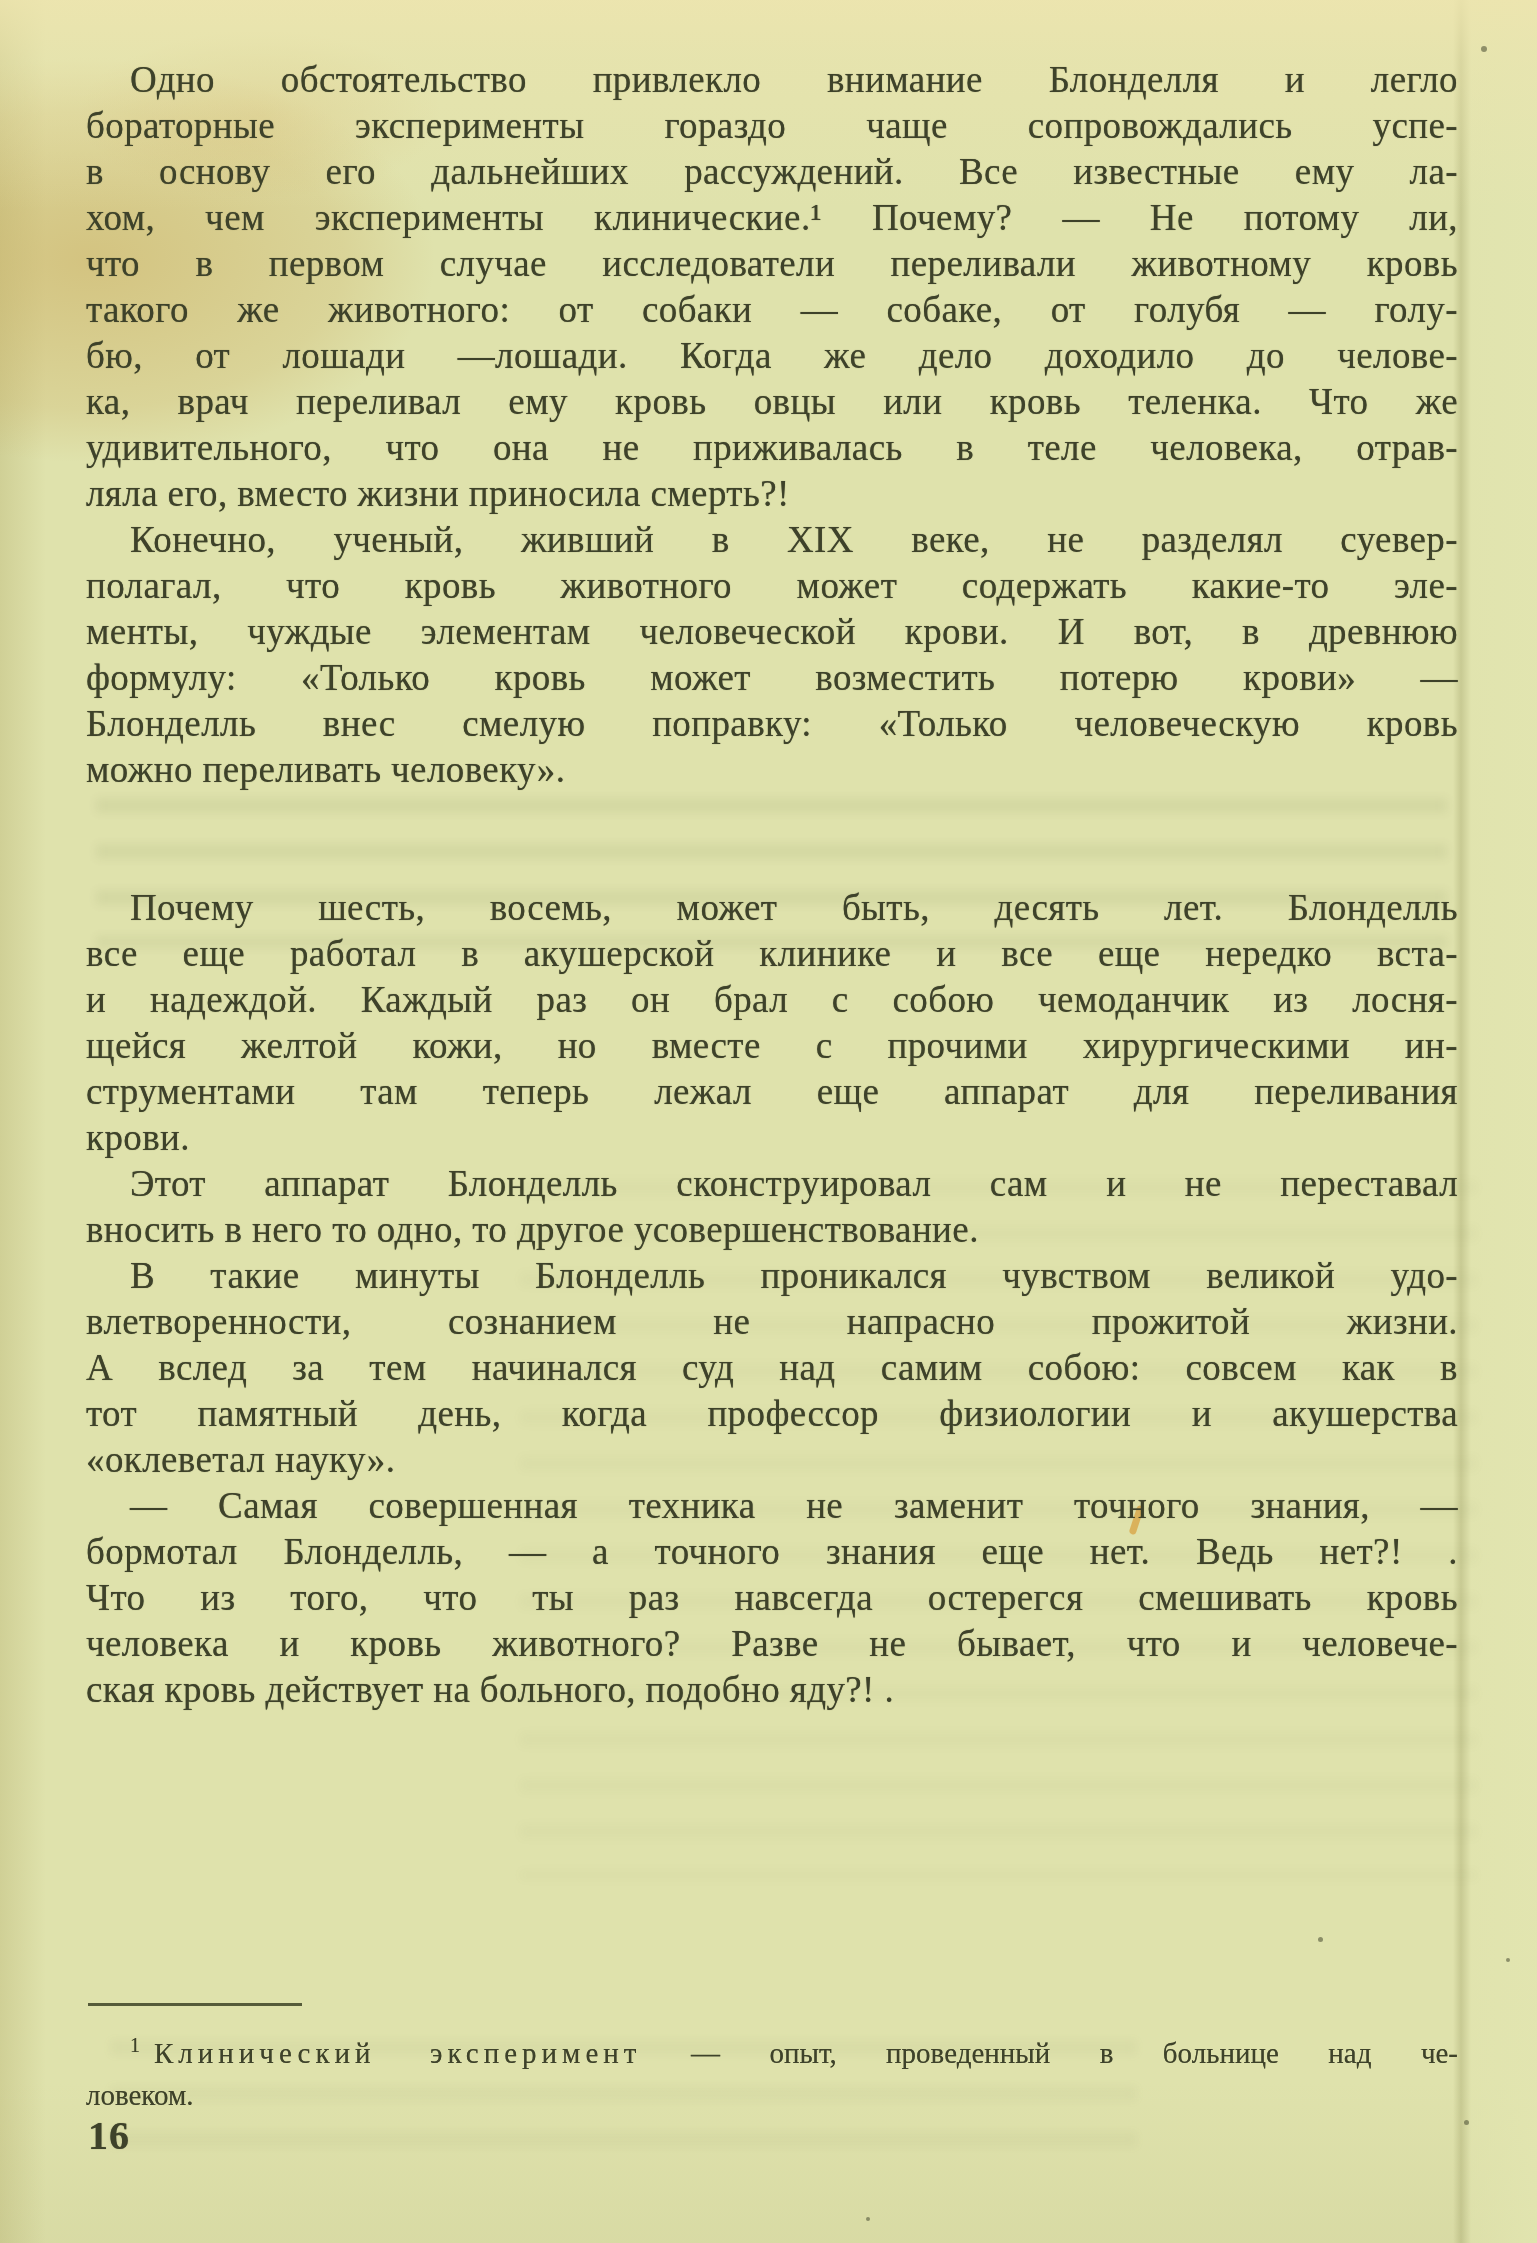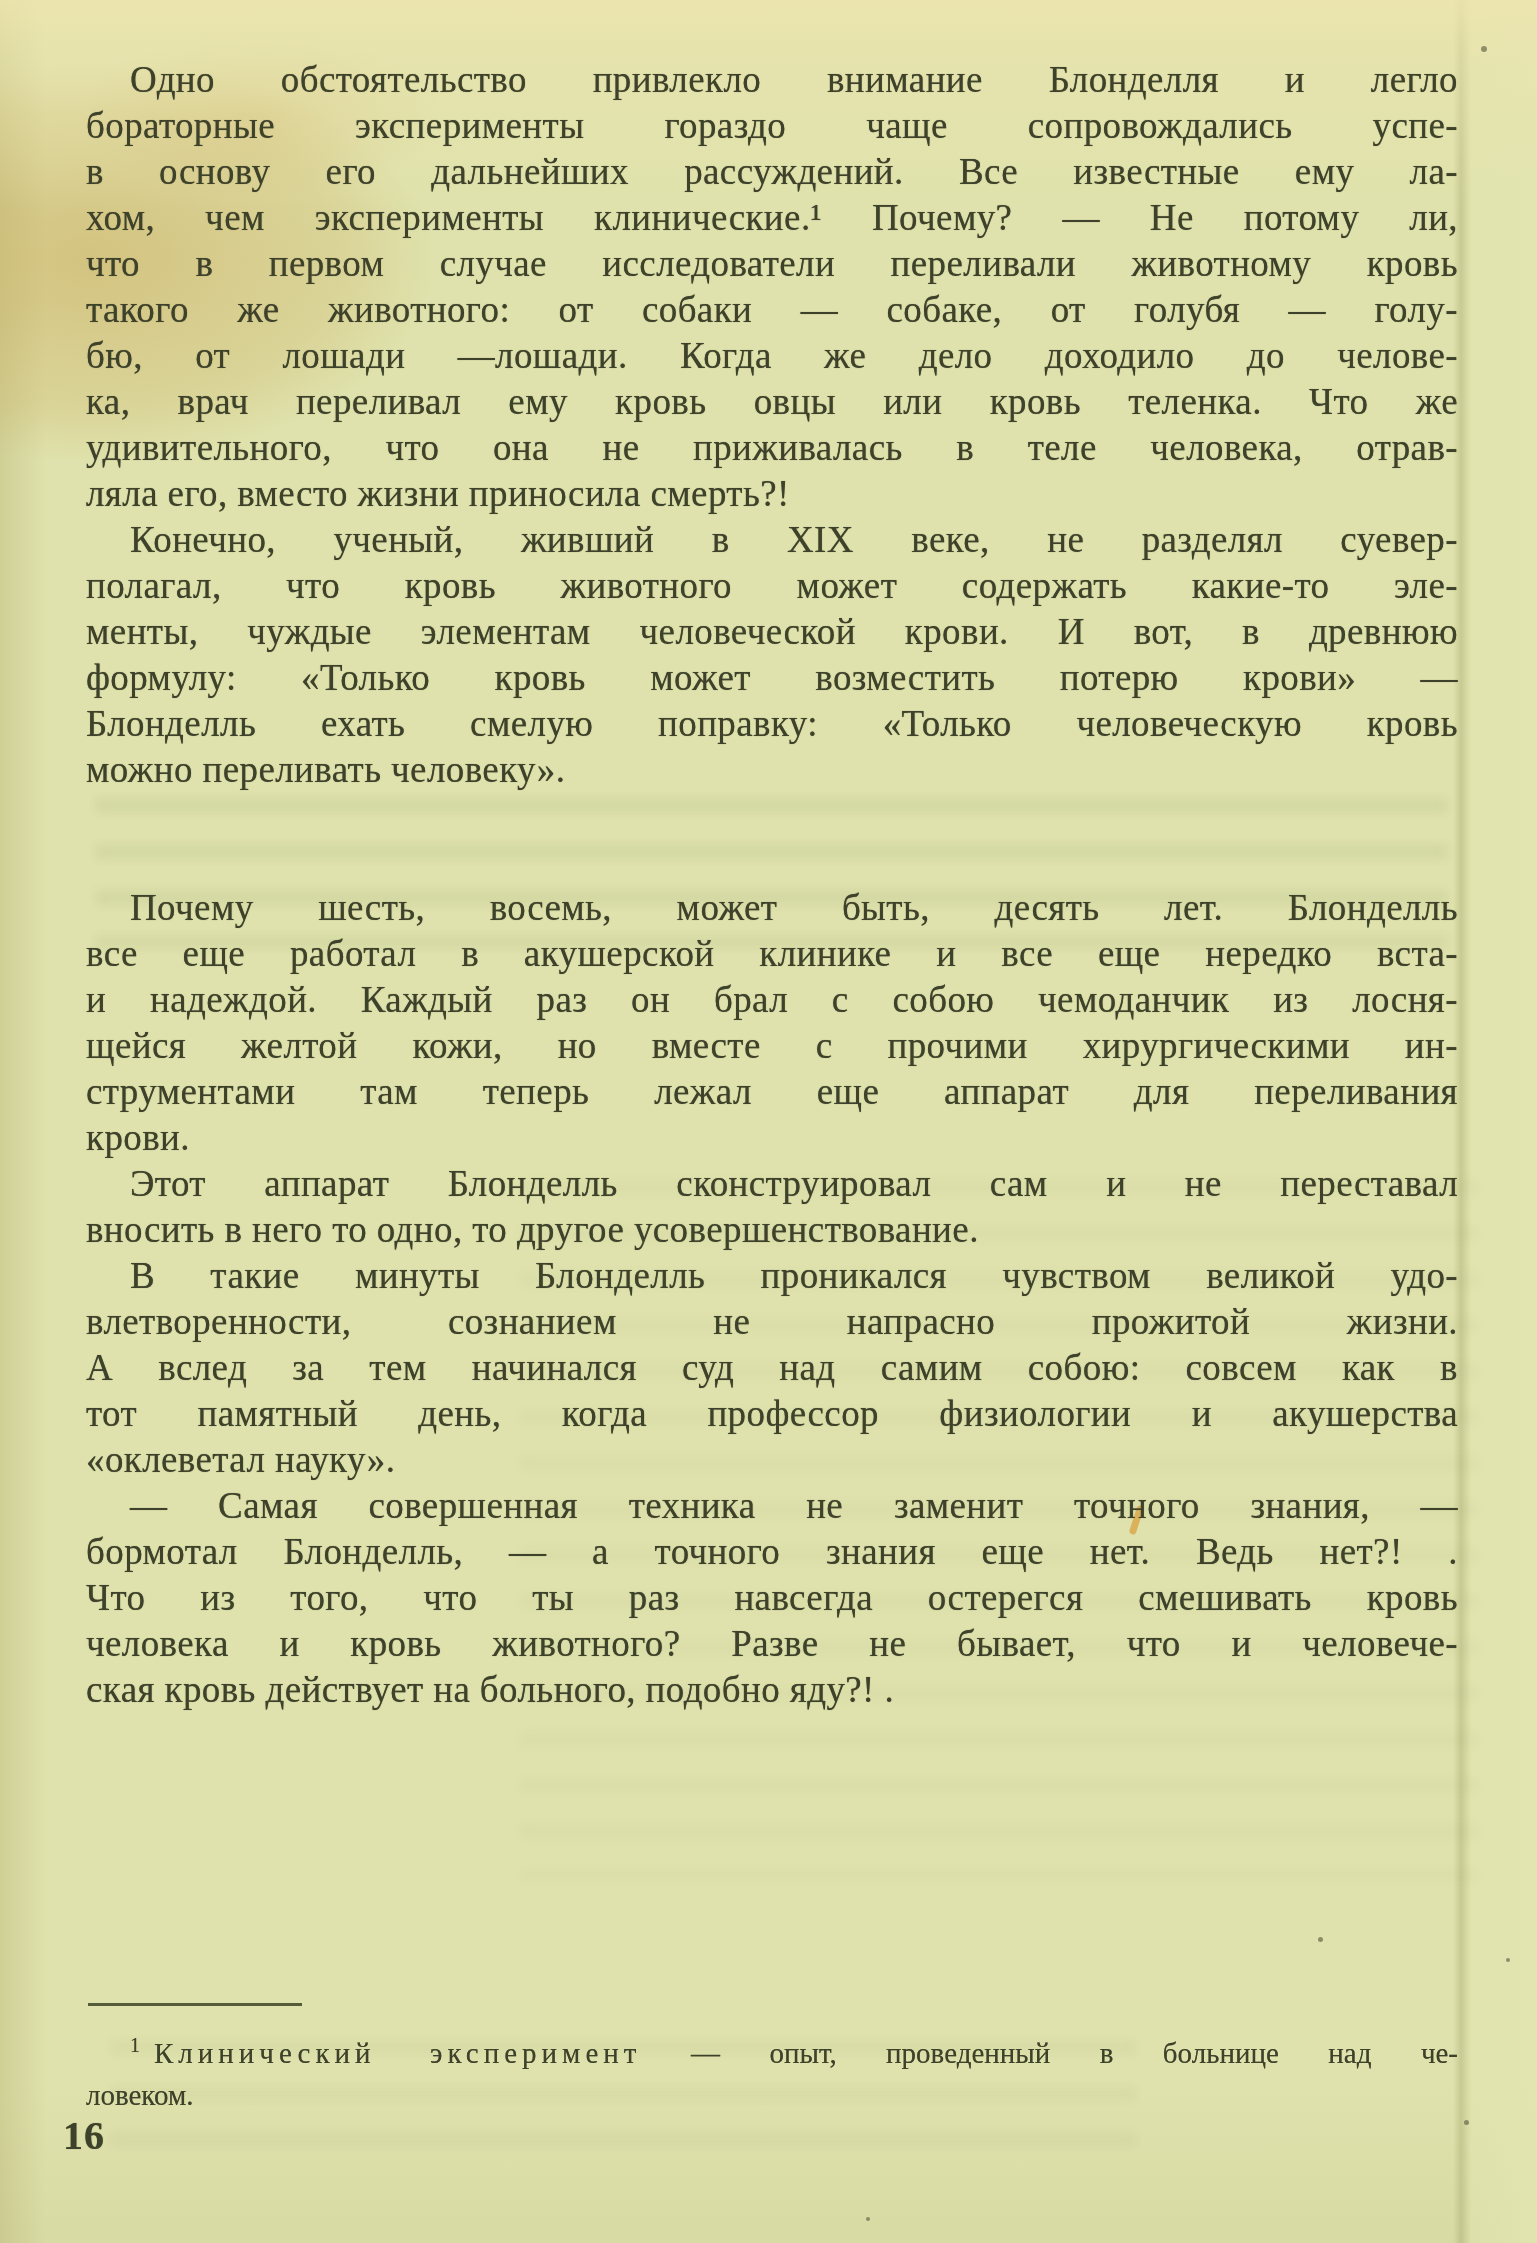--- a/index.html
+++ b/index.html
@@ -83,21 +83,21 @@
     text-shadow: 0 0 0.6px rgba(62,66,42,0.7);
   }
   .fn-line { text-align: justify; text-align-last: justify; }
   .fn-line.first { text-indent: 44px; }
   .fn-line.last { text-align-last: left; }
   .fn-sup { vertical-align: super; font-size: 20px; margin-right: 14px; }
   .fn-term { letter-spacing: 5px; }
 
   .page-number {
     position: absolute;
-    left: 63px;
+    left: 88px;
     top: 2112px;
     font-size: 40px;
     font-weight: bold;
     letter-spacing: 1px;
     text-shadow: 0 0 0.8px rgba(62,66,42,0.75);
   }
 </style>
 </head>
 <body>
 
@@ -125,21 +125,21 @@
         <div class="line">бю, от лошади —лошади. Когда же дело доходило до челове-</div>
         <div class="line">ка, врач переливал ему кровь овцы или кровь теленка. Что же</div>
         <div class="line">удивительного, что она не приживалась в теле человека, отрав-</div>
         <div class="line last">ляла его, вместо жизни приносила смерть?!</div>
       </div>
       <div class="para">
         <div class="line first">Конечно, ученый, живший в XIX веке, не разделял суевер-</div>
         <div class="line">полагал, что кровь животного может содержать какие-то эле-</div>
         <div class="line">менты, чуждые элементам человеческой крови. И вот, в древнюю</div>
         <div class="line">формулу: «Только кровь может возместить потерю крови» —</div>
-        <div class="line">Блонделль ехать смелую поправку: «Только человеческую кровь</div>
+        <div class="line">Блонделль внес смелую поправку: «Только человеческую кровь</div>
         <div class="line last">можно переливать человеку».</div>
       </div>
       <div class="para gap">
         <div class="line first">Почему шесть, восемь, может быть, десять лет. Блонделль</div>
         <div class="line">все еще работал в акушерской клинике и все еще нередко вста-</div>
         <div class="line">и надеждой. Каждый раз он брал с собою чемоданчик из лосня-</div>
         <div class="line">щейся желтой кожи, но вместе с прочими хирургическими ин-</div>
         <div class="line">струментами там теперь лежал еще аппарат для переливания</div>
         <div class="line last">крови.</div>
       </div>

